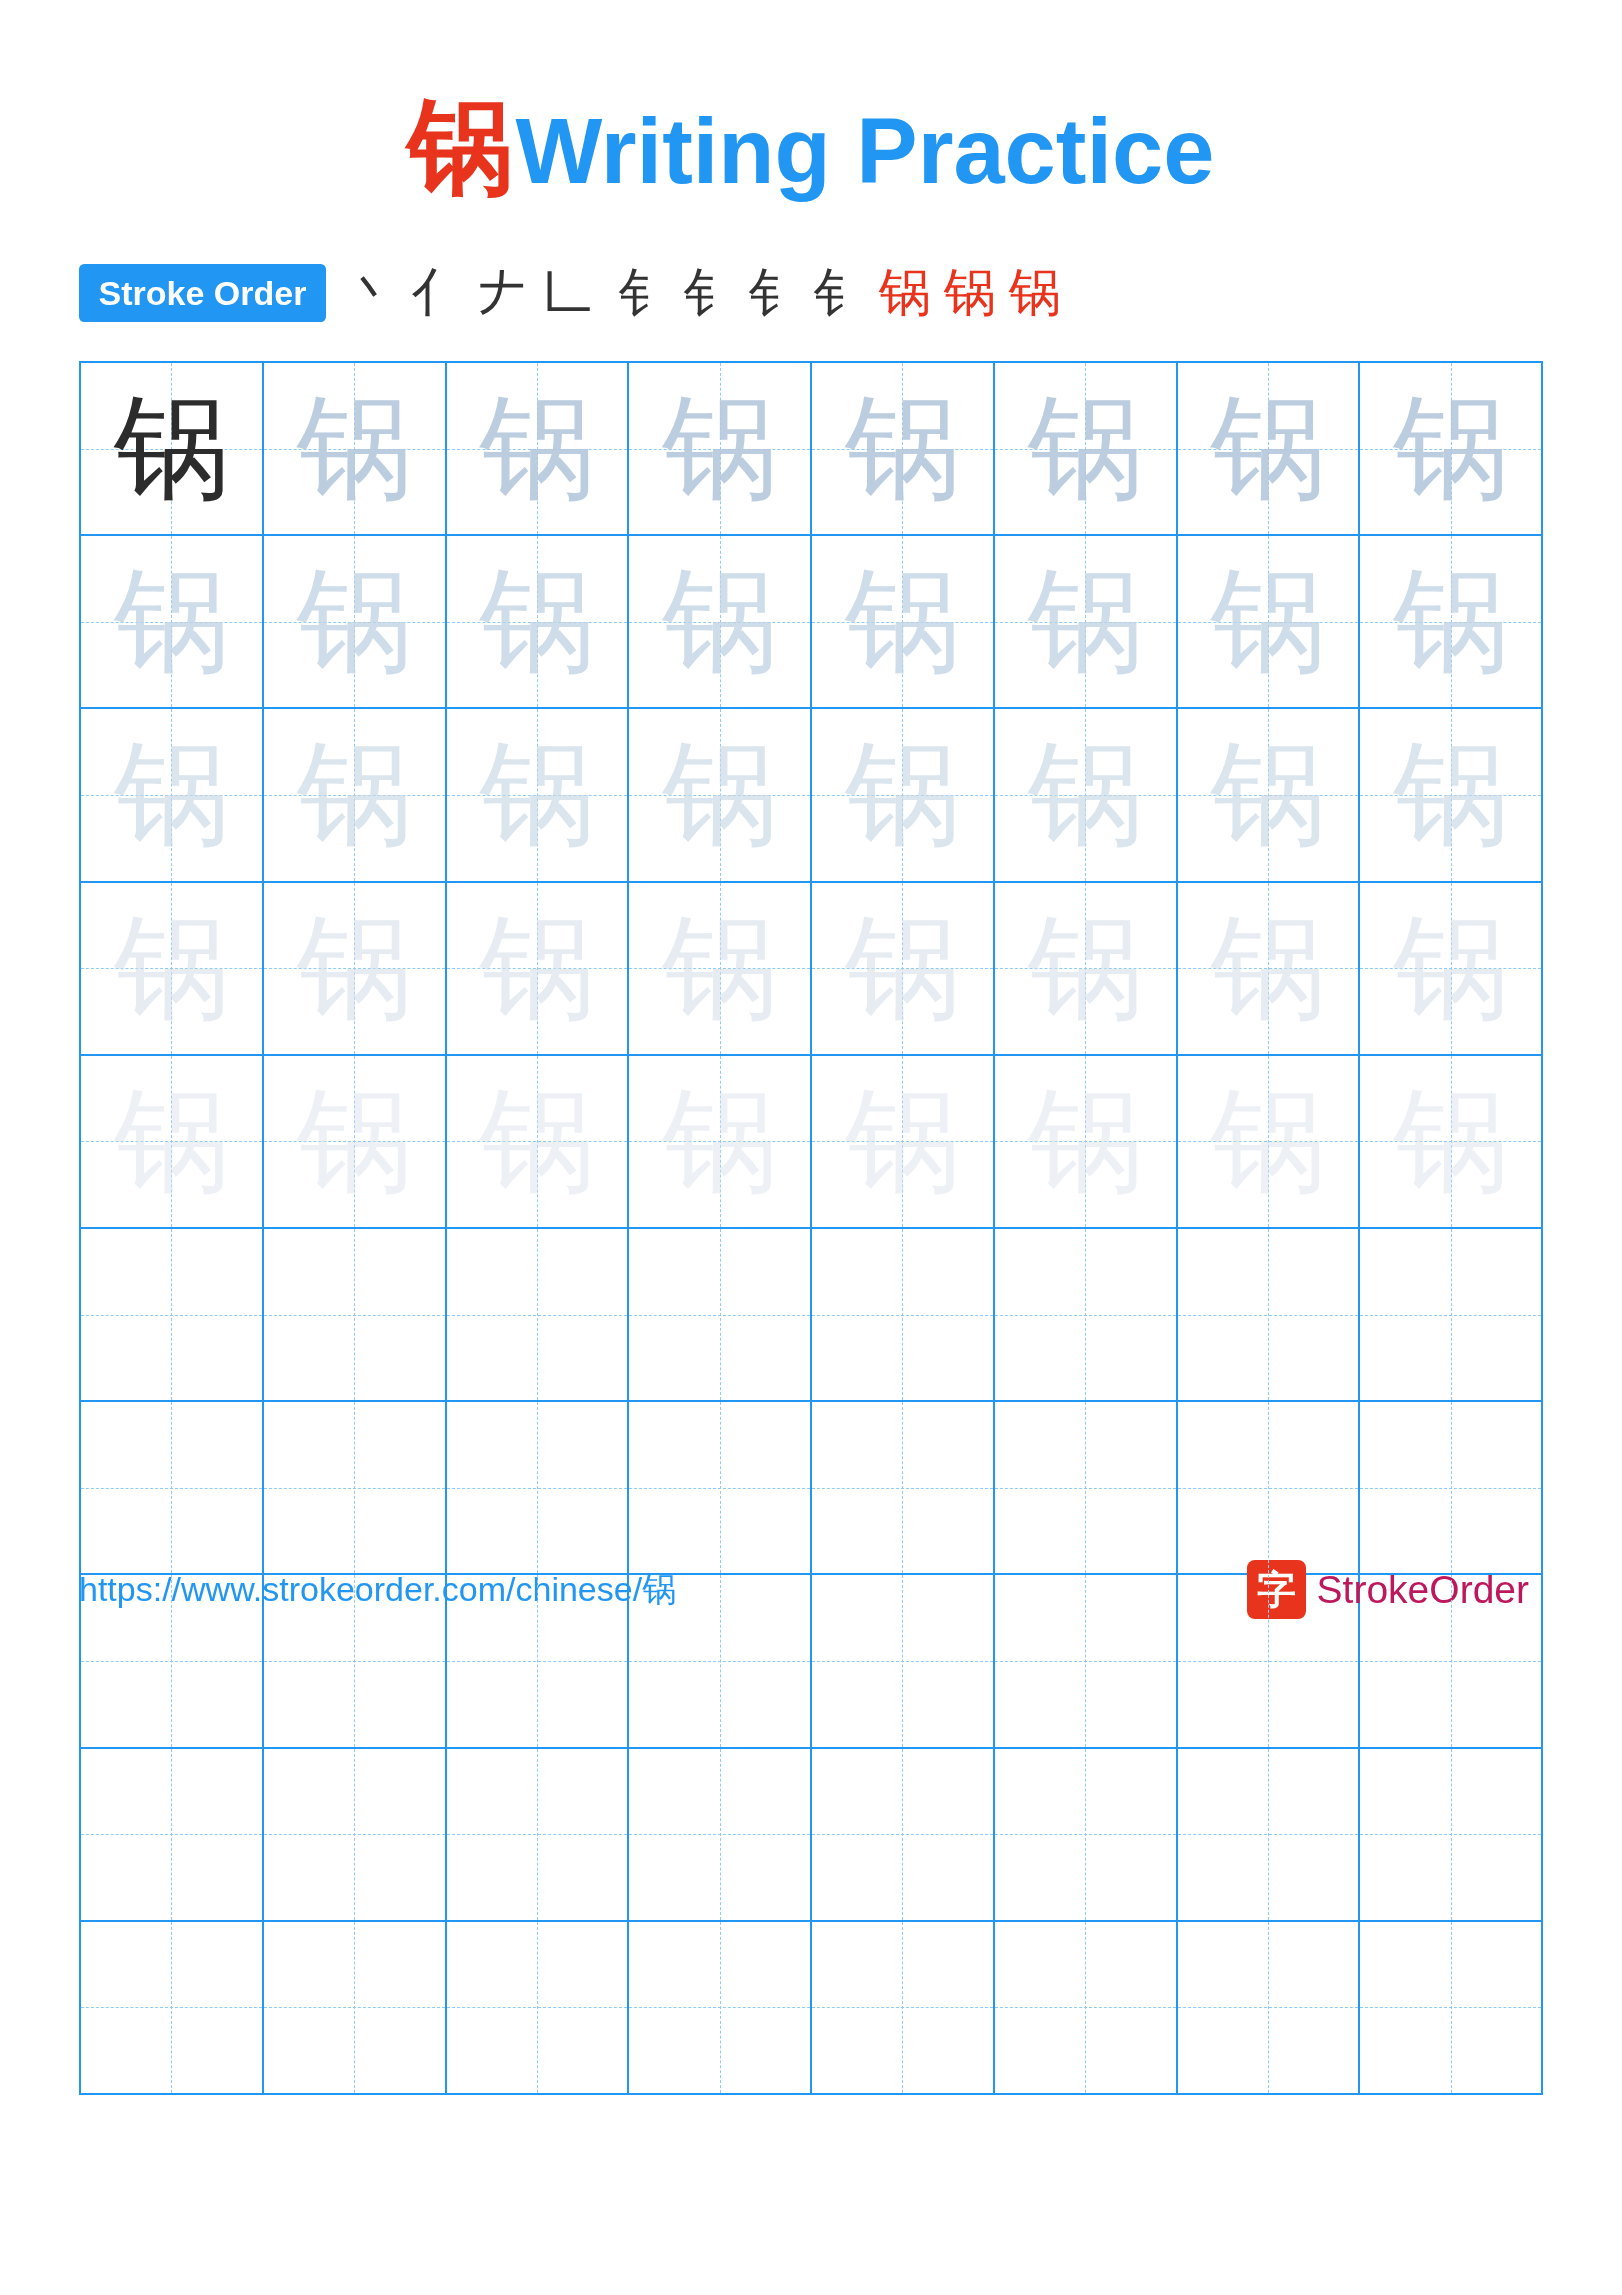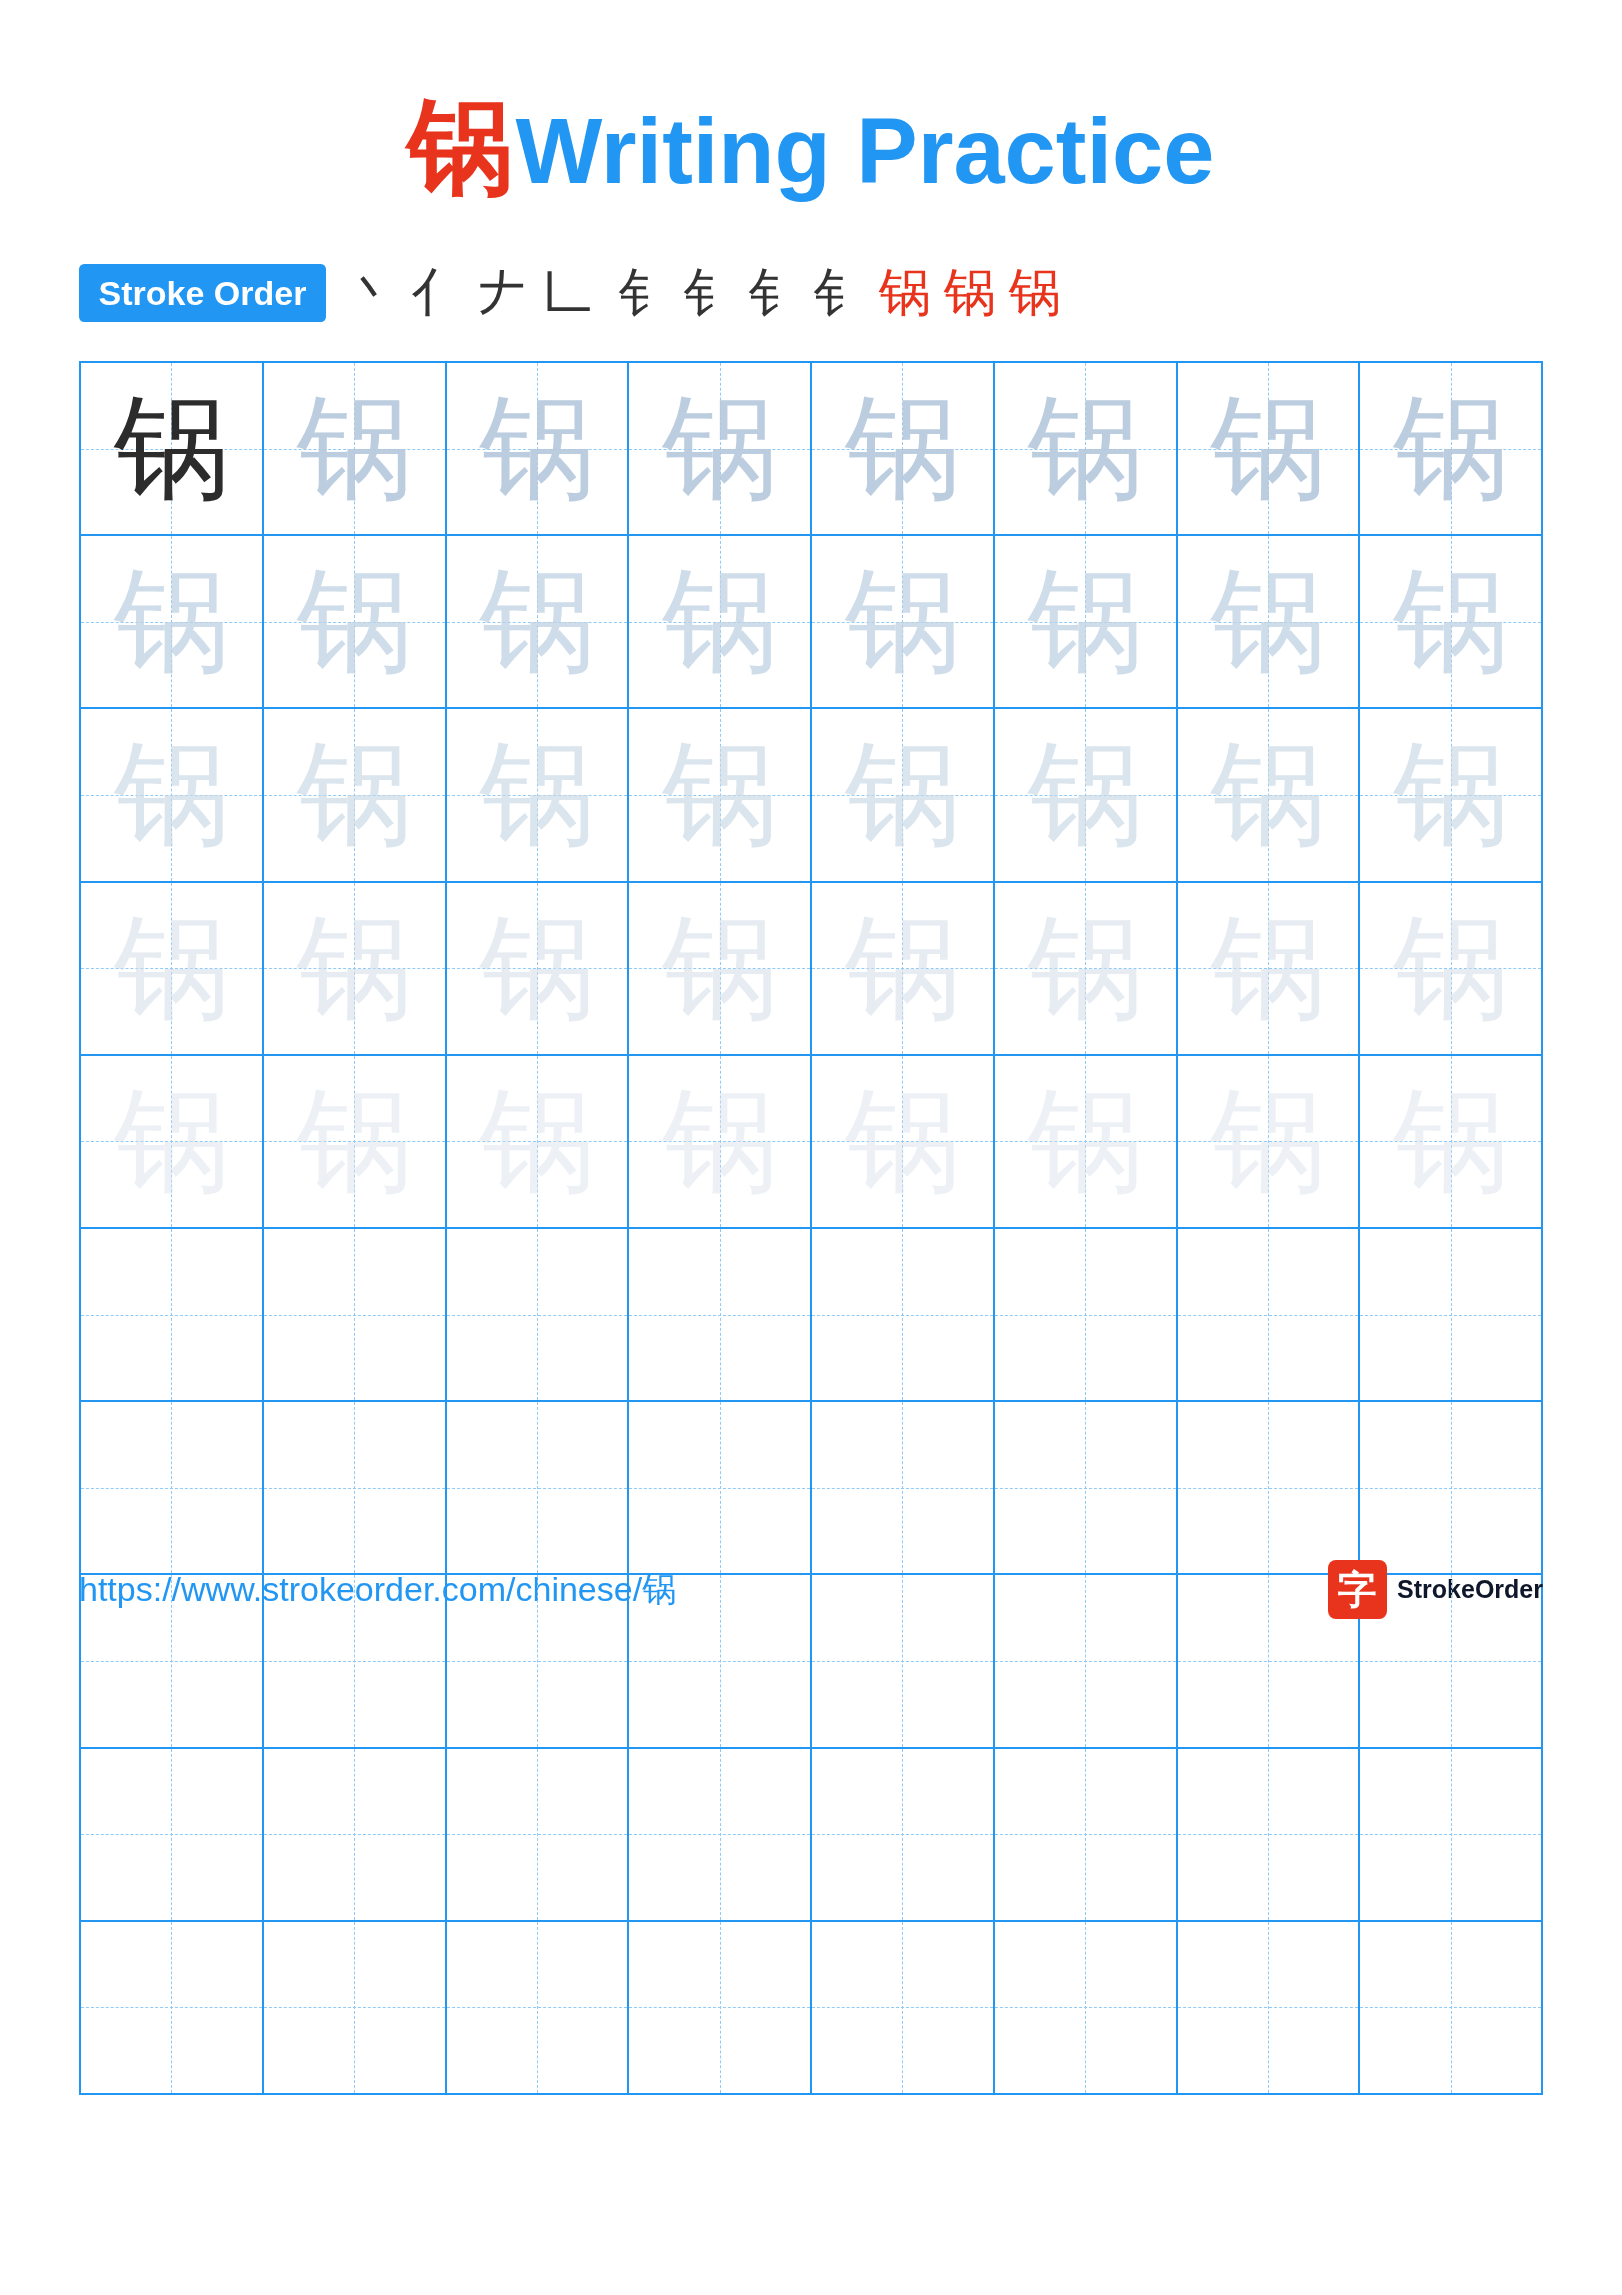--- a/index.html
+++ b/index.html
@@ -147,21 +147,21 @@
 
     .cell-char.light5 {
       color: rgba(215, 225, 235, 0.45);
     }
 
     
     .footer {
       position: absolute;
       bottom: 52px;
       left: 79px;
-      right: 79px;
+      right: 93px;
       display: flex;
       align-items: center;
       justify-content: space-between;
     }
 
     .footer-url {
       font-size: 34px;
       color: #2196f3;
       font-family: Arial, sans-serif;
     }
@@ -180,23 +180,23 @@
       display: flex;
       align-items: center;
       justify-content: center;
       font-size: 39px;
       color: white;
       font-family: 'SimSun', 'STSong', serif;
       font-weight: bold;
     }
 
     .footer-logo-text {
-      font-size: 25px;
-      font-weight: bold;
-      color: #0f172a;
+      font-size: 39px;
+      font-weight: normal;
+      color: #be185d;
       font-family: Arial, sans-serif;
     }
   </style>
 </head>
 <body>
 
 <div class="page">
 
   <div class="title">
     <span class="title-char">锅</span>

